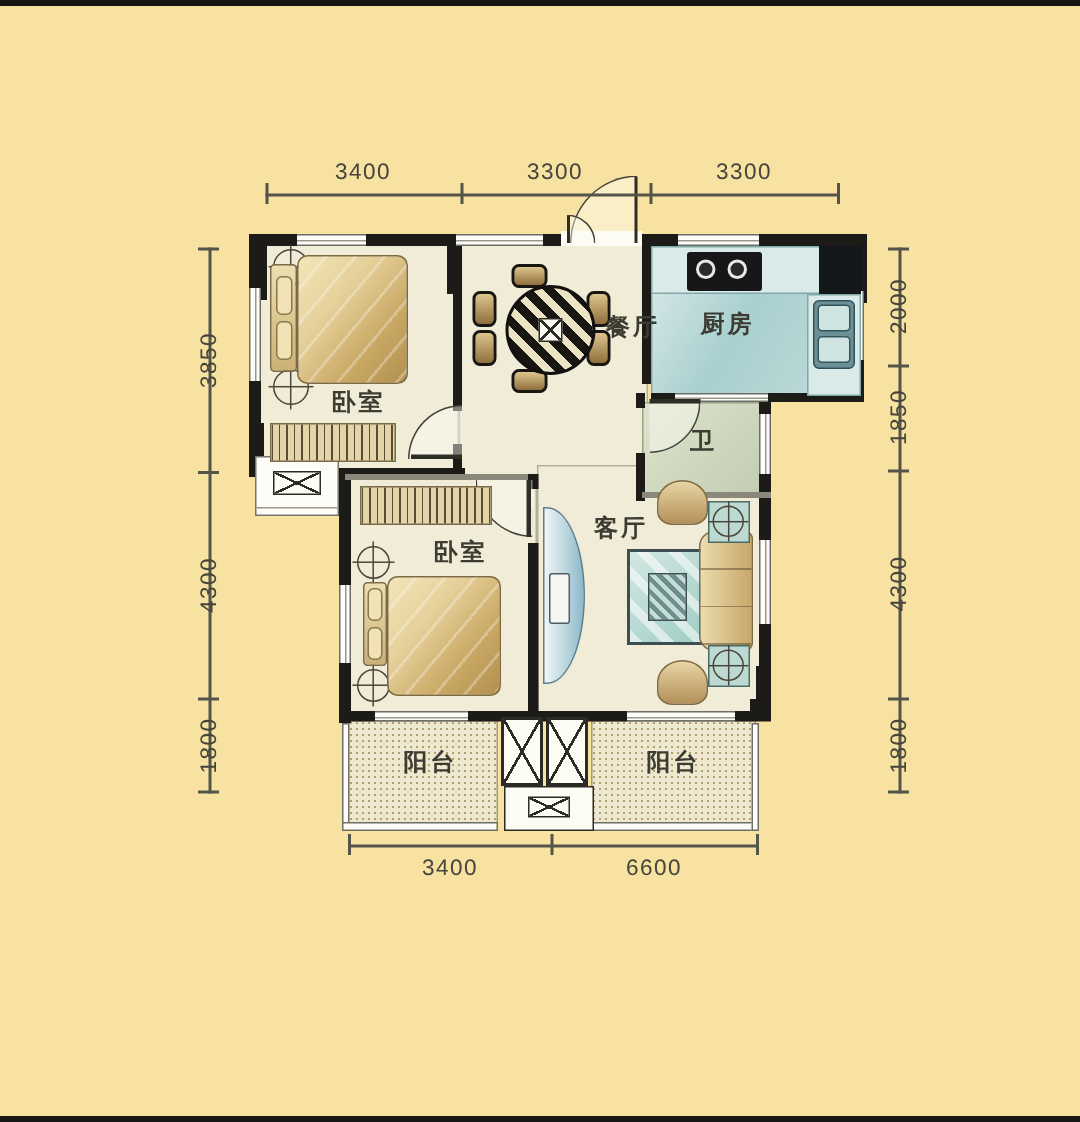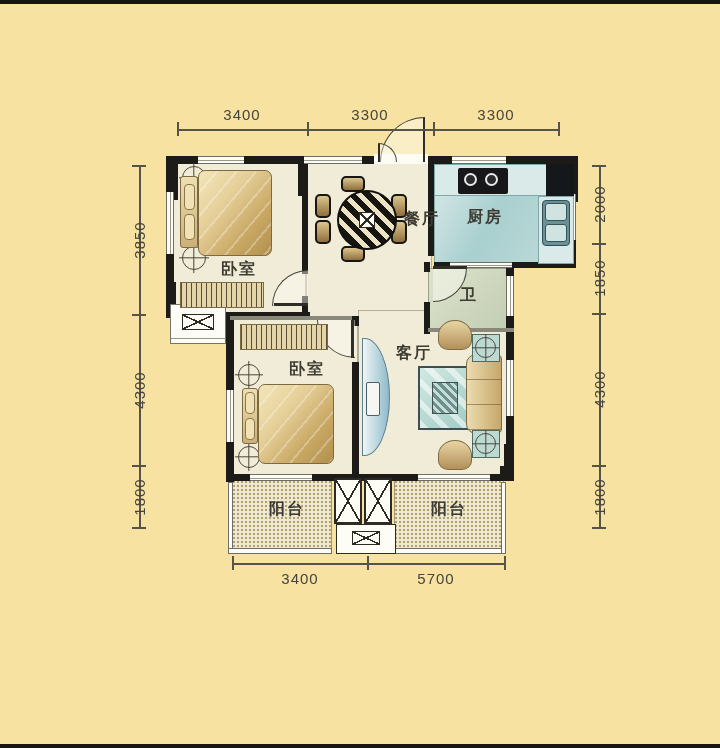--- a/index.html
+++ b/index.html
@@ -227,21 +227,21 @@
   <div class="dtick" style="left:558px;top:122px;width:2px;height:14px"></div>
   <div class="dlab" style="left:192px;top:106px;width:100px">3400</div>
   <div class="dlab" style="left:320px;top:106px;width:100px">3300</div>
   <div class="dlab" style="left:446px;top:106px;width:100px">3300</div>
 
   <div class="dline" style="left:232px;top:563px;width:274px;height:2px"></div>
   <div class="dtick" style="left:232px;top:556px;width:2px;height:14px"></div>
   <div class="dtick" style="left:367px;top:556px;width:2px;height:14px"></div>
   <div class="dtick" style="left:504px;top:556px;width:2px;height:14px"></div>
   <div class="dlab" style="left:250px;top:570px;width:100px">3400</div>
-  <div class="dlab" style="left:386px;top:570px;width:100px">5700</div>
+  <div class="dlab" style="left:386px;top:570px;width:100px">6600</div>
 
   <div class="dline" style="left:139px;top:165px;width:2px;height:364px"></div>
   <div class="dtick" style="left:132px;top:165px;width:14px;height:2px"></div>
   <div class="dtick" style="left:132px;top:314px;width:14px;height:2px"></div>
   <div class="dtick" style="left:132px;top:465px;width:14px;height:2px"></div>
   <div class="dtick" style="left:132px;top:527px;width:14px;height:2px"></div>
   <div class="dlab vlab" style="left:100px;top:231px;width:80px">3850</div>
   <div class="dlab vlab" style="left:100px;top:381px;width:80px">4300</div>
   <div class="dlab vlab" style="left:100px;top:488px;width:80px">1800</div>
 

